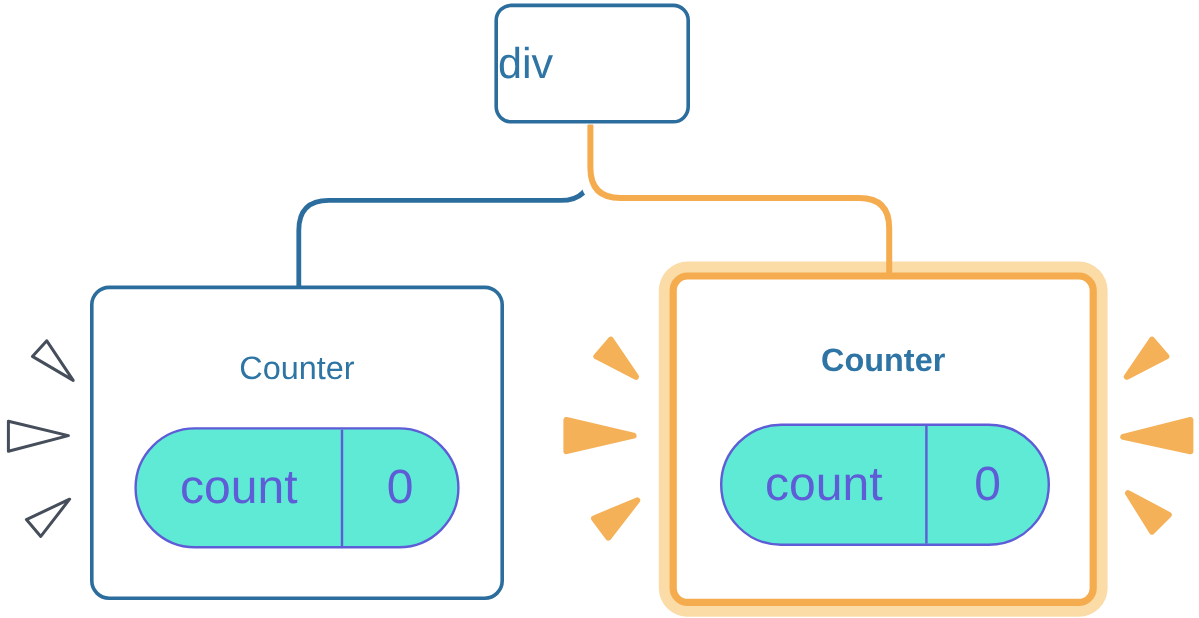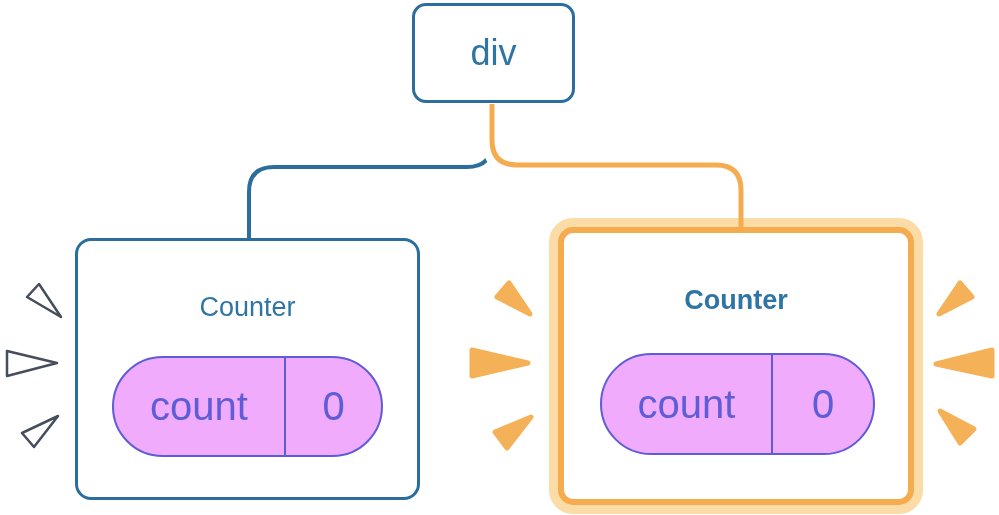--- a/index.html
+++ b/index.html
@@ -25,21 +25,21 @@
   .line-blue{fill:none;stroke:var(--blue-border,#2B6D9C);stroke-width:4;}
   .line-casing{fill:none;stroke:#ffffff;stroke-width:21;}
   .line-orange{fill:none;stroke:var(--orange,#F5AC4F);stroke-width:5;}
   .wedge-white{fill:#ffffff;stroke:var(--sparkle-outline,#454E5A);stroke-width:2.5;stroke-linejoin:round;}
   .wedge-orange{fill:var(--sparkle-orange,#F5B158);stroke:var(--sparkle-orange,#F5B158);stroke-width:5;stroke-linejoin:round;}
 
   .node{
     position:absolute;left:412px;top:3px;width:163px;height:100px;
     box-sizing:border-box;background:#ffffff;
     border:3.5px solid var(--blue-border,#2B6D9C);border-radius:14px;
-    display:flex;align-items:center;justify-content:center;
+    display:flex;align-items:center;
     font-size:36px;color:var(--blue,#2E74A4);
     z-index:2;
   }
   .card-left{
     position:absolute;left:75px;top:238px;width:345px;height:262px;
     box-sizing:border-box;background:#ffffff;
     border:3px solid var(--blue-border,#2B6D9C);border-radius:16px;
     z-index:2;
   }
   .card-right-outer{
@@ -54,21 +54,21 @@
   }
   .card-title{
     position:absolute;left:0;width:100%;text-align:center;
     font-size:27px;line-height:44px;color:var(--blue,#2E74A4);
   }
   .card-left .card-title{top:44px;font-weight:500;}
   .card-right-inner .card-title{top:45px;font-weight:700;}
   .pill{
     position:absolute;display:flex;box-sizing:border-box;
     border:2.5px solid var(--purple,#5E5CD6);border-radius:60px;
-    background:#f0abfc;color:var(--purple,#5E5CD6);font-size:40px;
+    background:#5eead4;color:var(--purple,#5E5CD6);font-size:40px;
   }
   .card-left .pill{left:34px;top:115px;width:271px;height:101px;}
   .card-right-inner .pill{left:36px;top:120px;width:275px;height:102px;}
   .pill-key{
     flex:1;display:flex;align-items:center;justify-content:center;
     border-right:2.5px solid var(--purple,#5E5CD6);
   }
   .pill-value{
     width:95px;display:flex;align-items:center;justify-content:center;
   }

